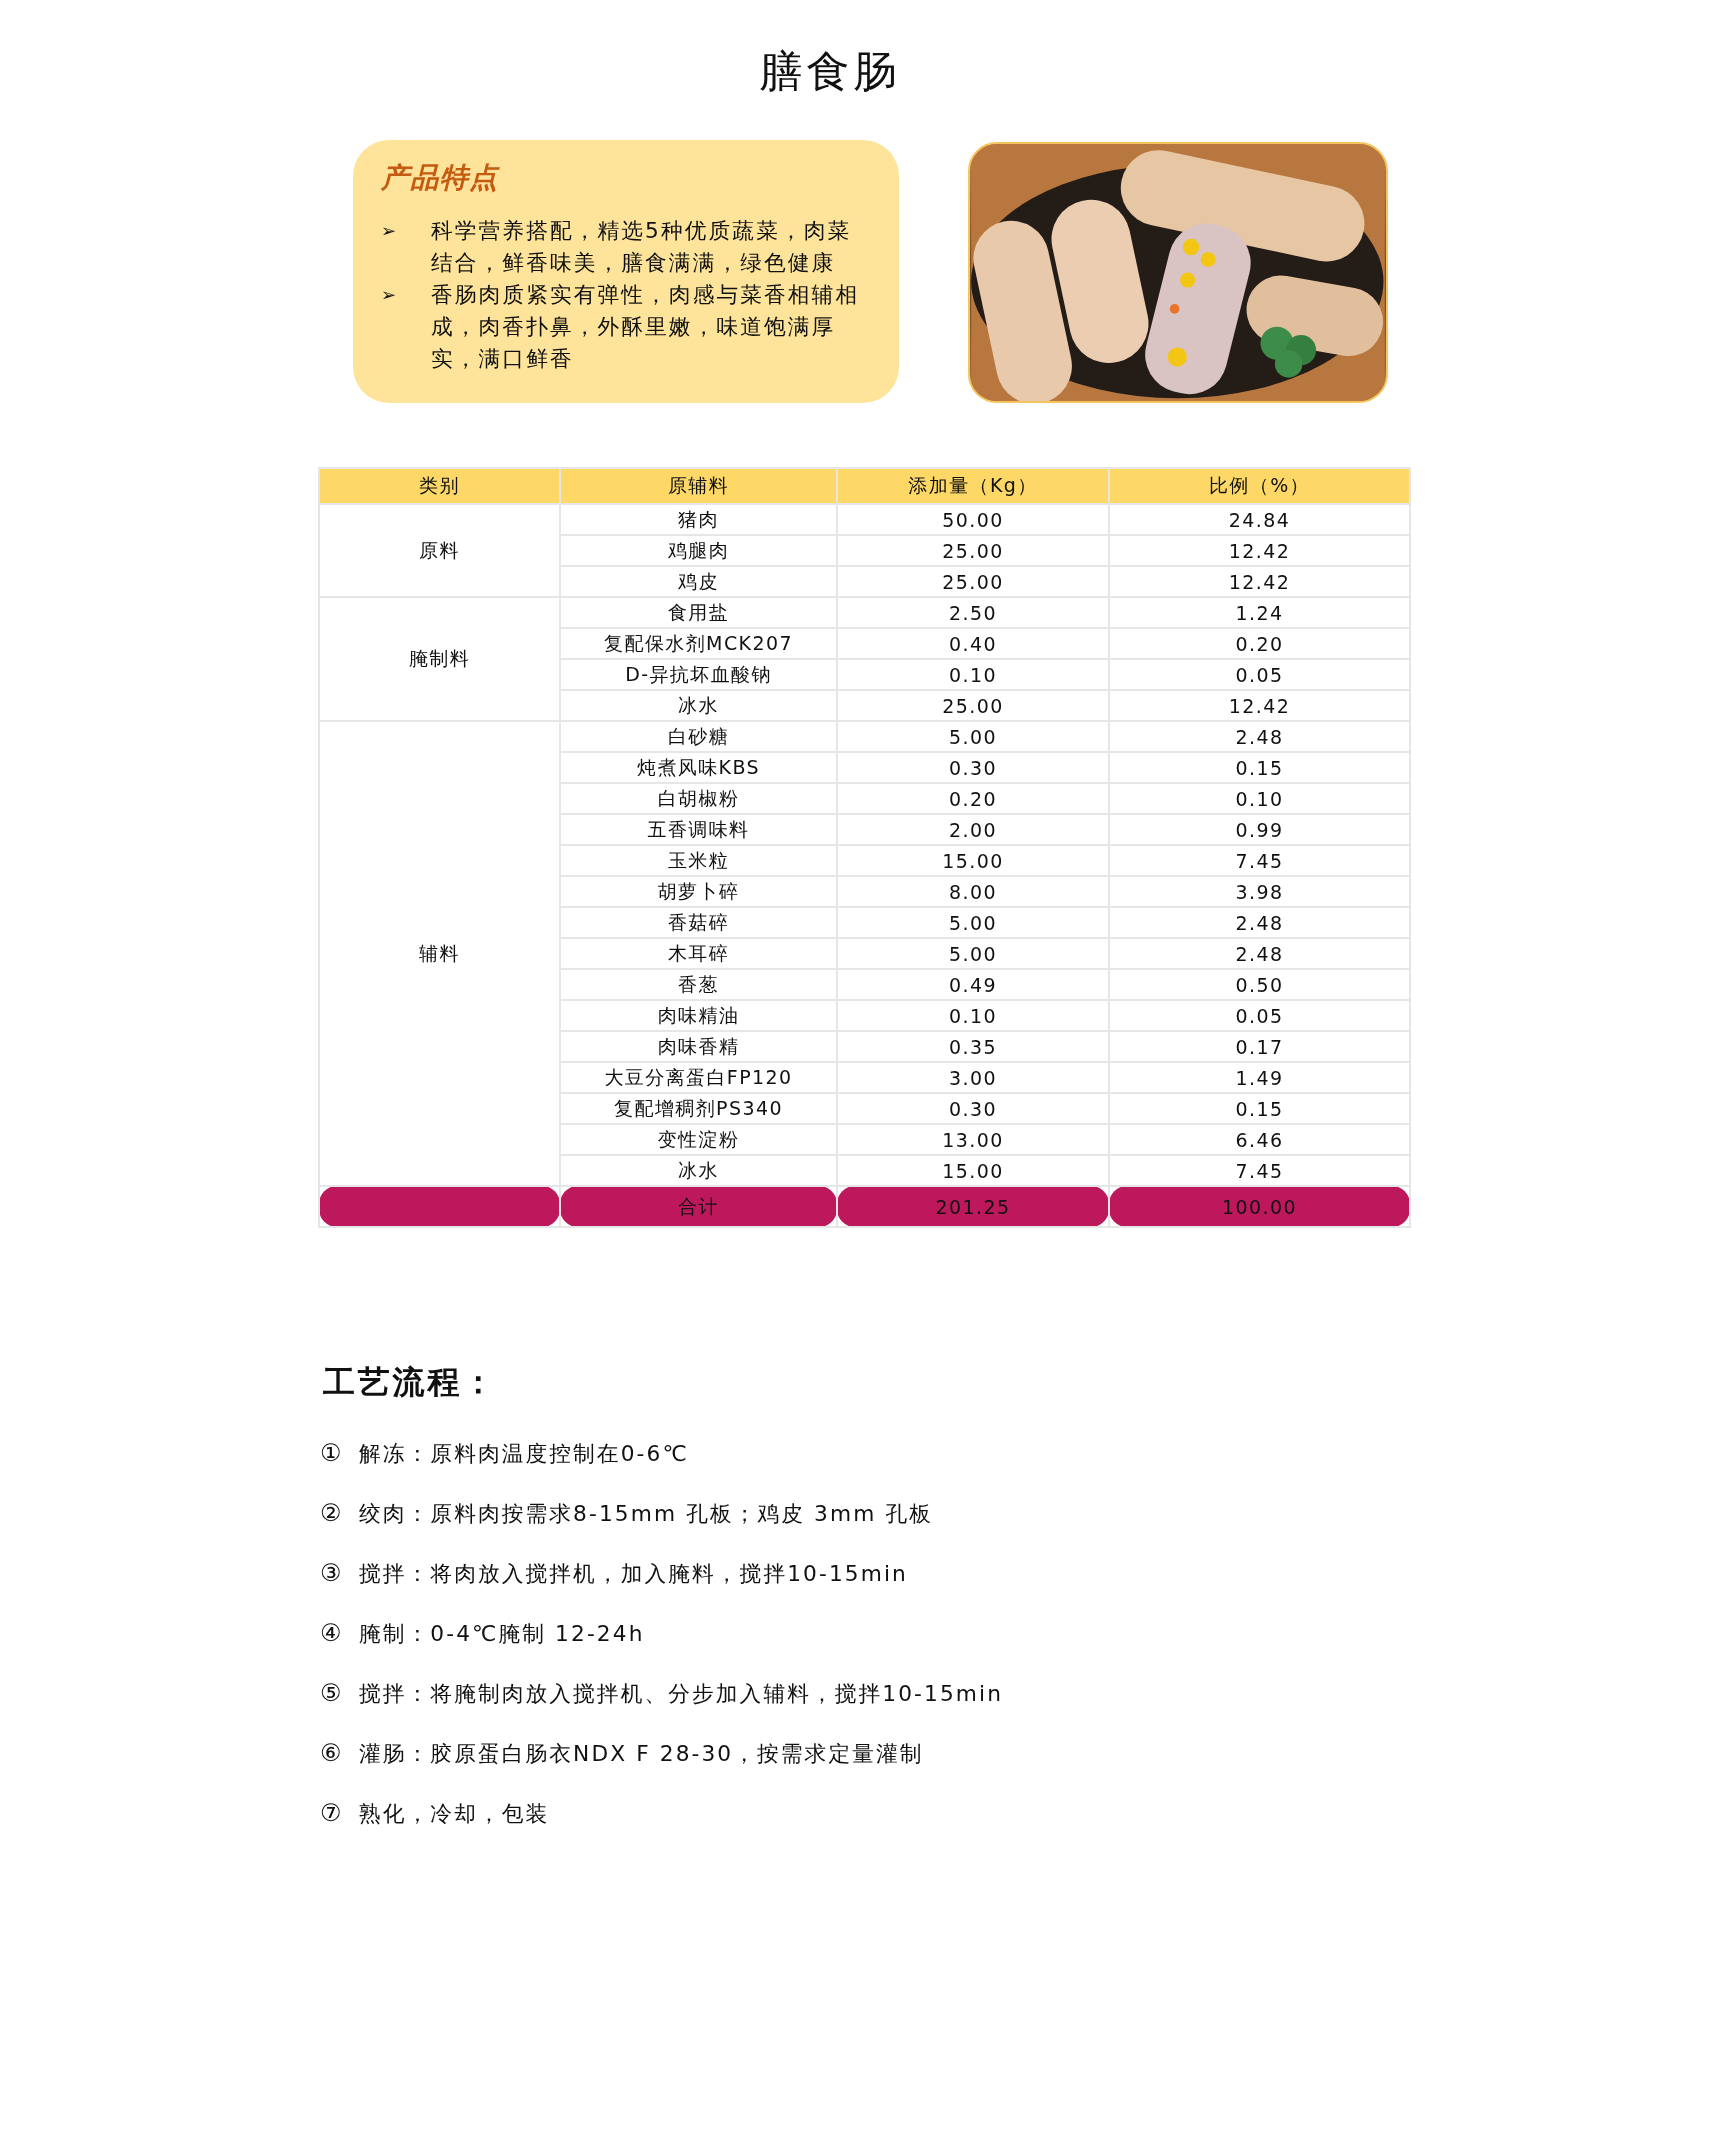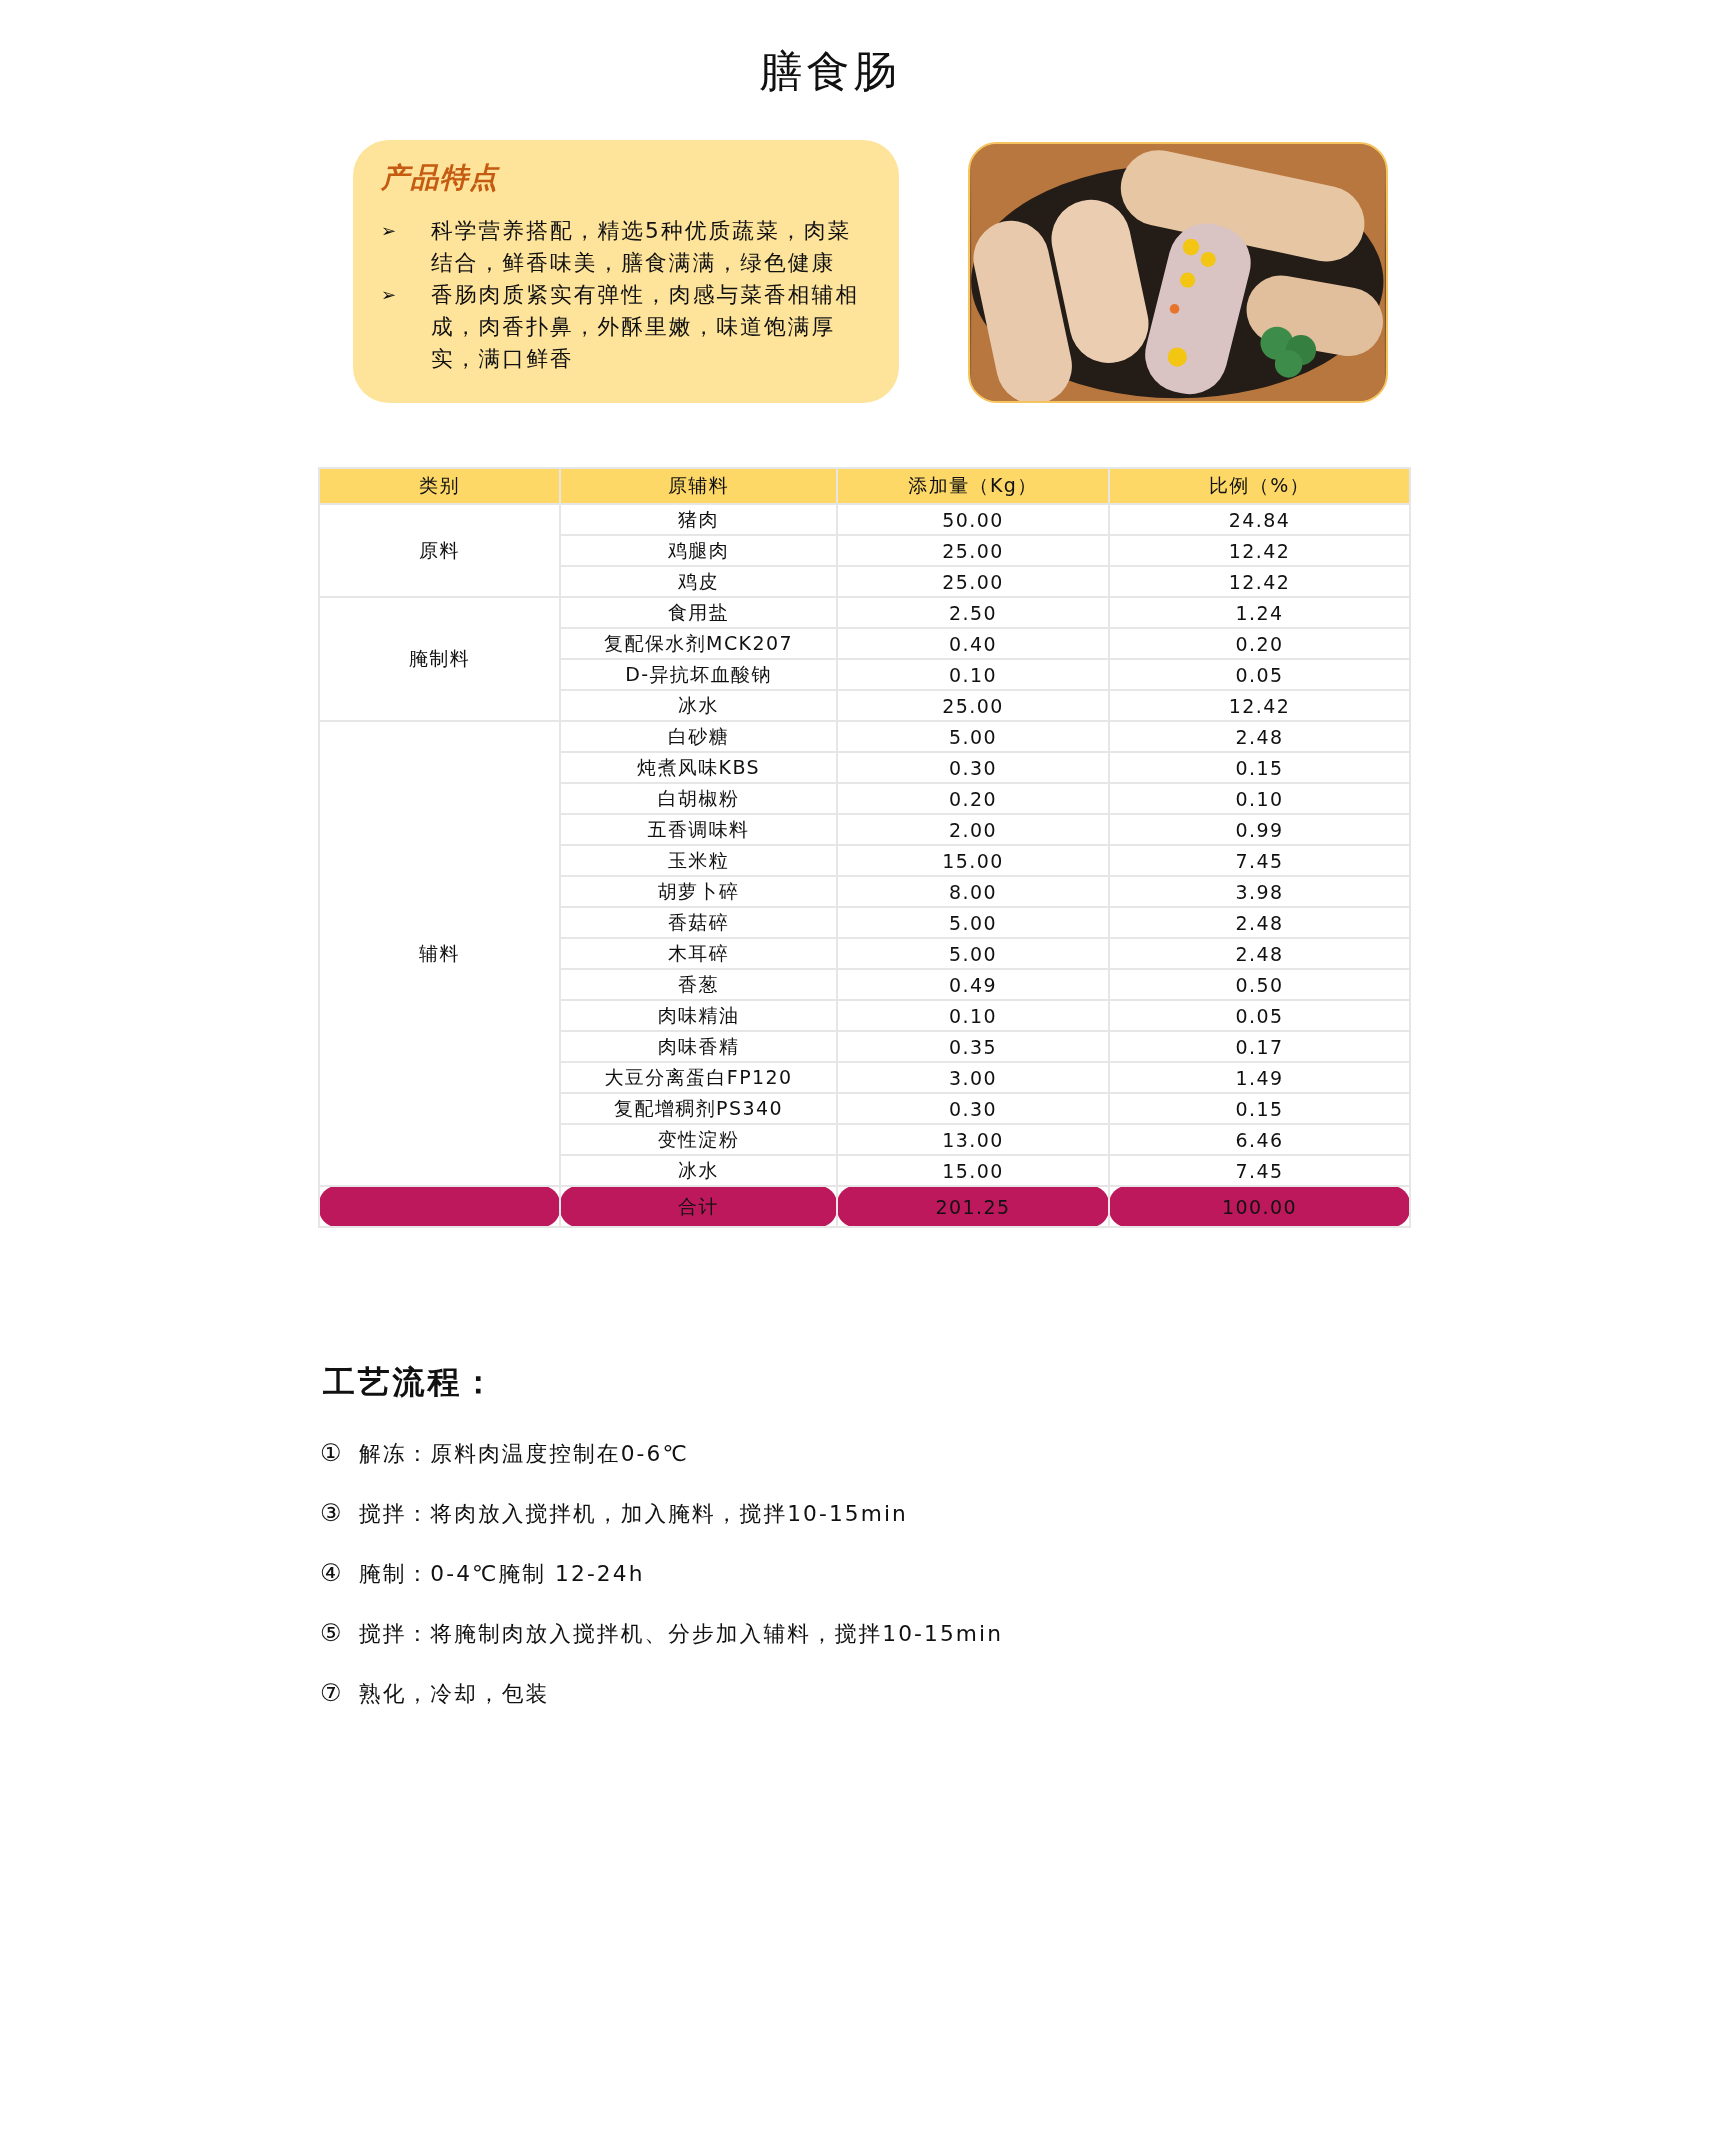--- a/index.html
+++ b/index.html
@@ -224,18 +224,20 @@
       <td>合计</td>
       <td>201.25</td>
       <td>100.00</td>
     </tr>
   </tfoot>
 </table>
 
 <div class="process-title">工艺流程：</div>
 <div class="steps">
   <div class="step"><span class="num">①</span><span>解冻：原料肉温度控制在0-6℃</span></div>
+  <div class="step"><span class="num">②</span><span>绞肉：原料肉按需求8-15mm 孔板；鸡皮 3mm 孔板</span></div>
   <div class="step"><span class="num">③</span><span>搅拌：将肉放入搅拌机，加入腌料，搅拌10-15min</span></div>
   <div class="step"><span class="num">④</span><span>腌制：0-4℃腌制 12-24h</span></div>
   <div class="step"><span class="num">⑤</span><span>搅拌：将腌制肉放入搅拌机、分步加入辅料，搅拌10-15min</span></div>
+  <div class="step"><span class="num">⑥</span><span>灌肠：胶原蛋白肠衣NDX F 28-30，按需求定量灌制</span></div>
   <div class="step"><span class="num">⑦</span><span>熟化，冷却，包装</span></div>
 </div>
 
 
 </body></html>

